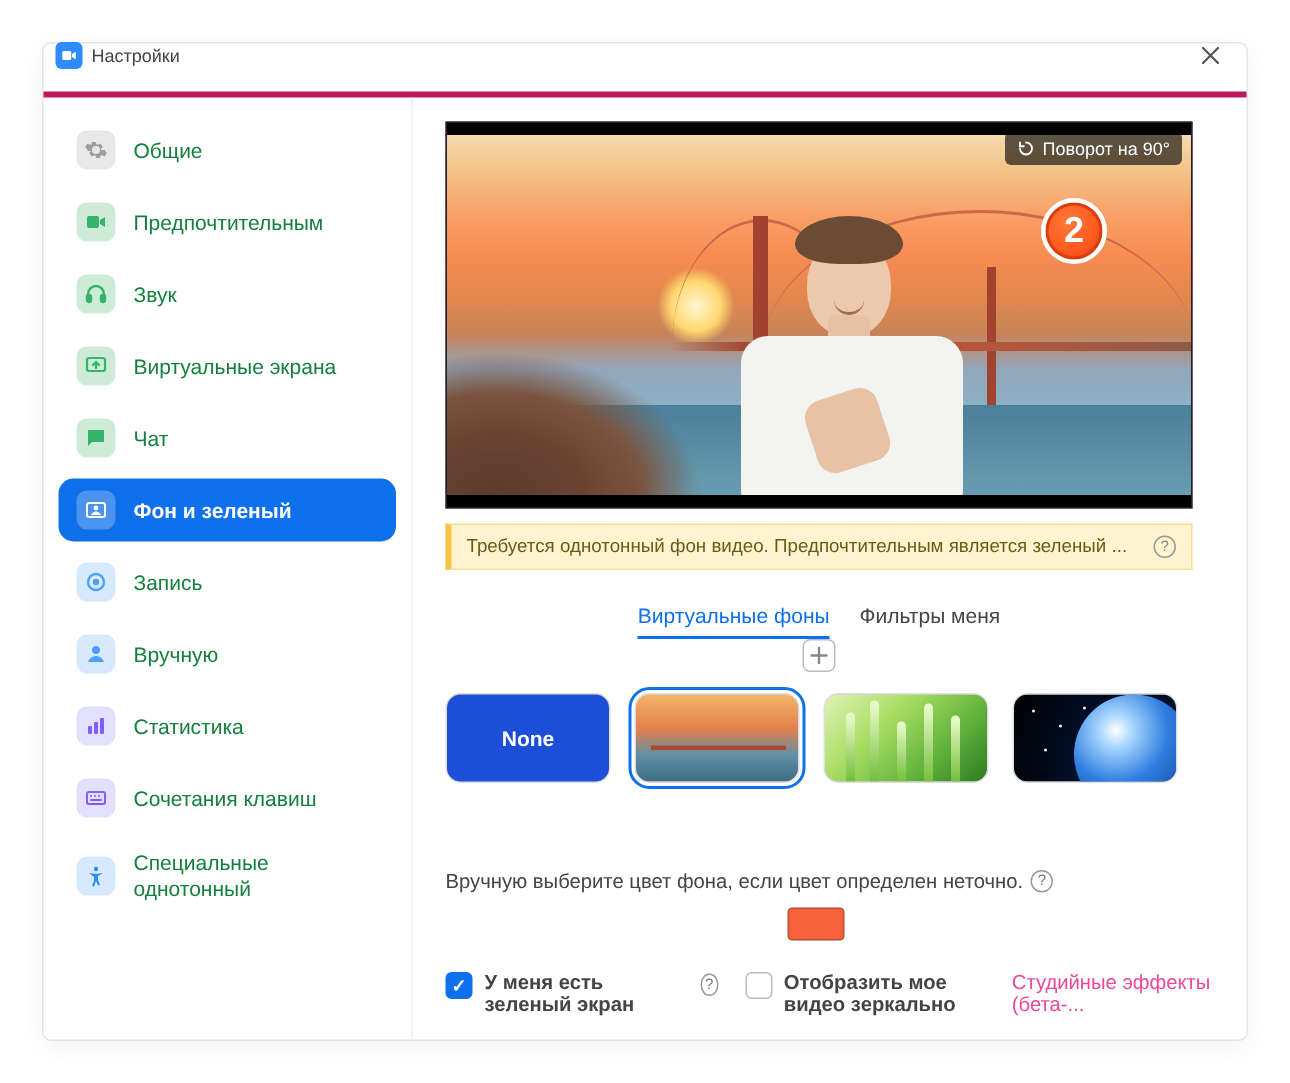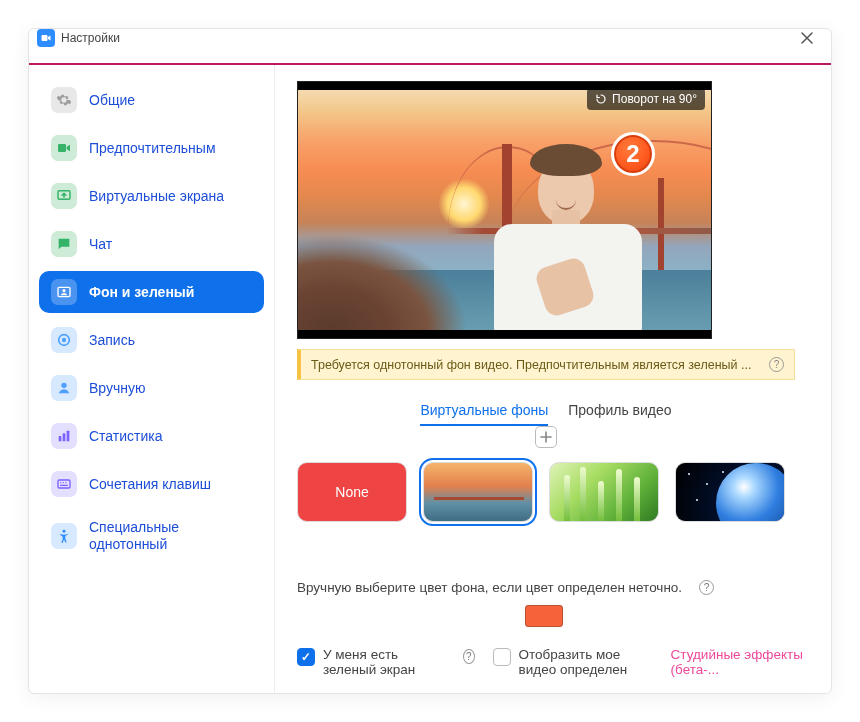--- a/index.html
+++ b/index.html
@@ -21,21 +21,21 @@
     box-shadow: 0 4px 20px rgba(0,0,0,0.06);
     display: flex;
     flex-direction: column;
   }
   .titlebar {
     height: 36px;
     display: flex;
     align-items: center;
     justify-content: space-between;
     padding: 0 10px 16px 8px;
-    border-bottom: 2px solid #be185d;
+    border-bottom: 4px solid #be185d;
   }
   .titlebar .left { display: flex; align-items: center; gap: 6px; }
   .app-icon {
     width: 18px; height: 18px; border-radius: 4px; background: #2d8cff;
     display: inline-flex; align-items: center; justify-content: center;
   }
   .app-icon svg { display: block; }
   .title-text { font-size: 12px; color: #444; }
   .close-btn {
     width: 28px; height: 28px; display: flex; align-items: center; justify-content: center;
@@ -50,21 +50,21 @@
   .sidebar {
     width: 246px;
     border-right: 1px solid #eee;
     padding: 14px 10px;
   }
   .side-item {
     display: flex; align-items: center;
     padding: 8px 12px;
     border-radius: 10px;
     margin-bottom: 6px;
-    font-size: 14px; color: #1d4ed8;
+    font-size: 14px; color: #15803d;
     cursor: pointer;
   }
   .side-item .ico {
     width: 26px; height: 26px; border-radius: 7px;
     display: inline-flex; align-items: center; justify-content: center;
     margin-right: 12px;
     flex-shrink: 0;
   }
   .side-item.active { background: #0e71eb; color: #fff; font-weight: 600; }
   .side-item.active .ico { background: rgba(255,255,255,0.25); }
@@ -79,21 +79,21 @@
 
   .main {
     flex: 1;
     padding: 16px 22px 16px 22px;
     display: flex;
     flex-direction: column;
   }
 
   .preview {
     position: relative;
-    width: 415px; height: 260px;
+    width: 498px; height: 260px;
     border: 1px solid #222;
     background: #701a75;
     overflow: hidden;
     padding-left: 48px;
   }
   .preview .sky {
     position: absolute; left: 0; top: 8px; right: 0; height: 184px;
     background: linear-gradient(to bottom, #f5dbb0 0%, #f2c688 12%, #f8a169 28%, #f78c52 44%, #e3884e 58%, #c78358 72%, #93a6bb 85%, #8bb3c7 100%);
   }
   .preview .sea {
@@ -187,21 +187,21 @@
   .preview .topbar { top: 0; } .preview .botbar { bottom: 0; }
 
   .warning {
     width: 498px;
     margin-top: 10px;
     background: #fff4cf;
     border: 1px solid #f2df9c;
     border-left: 4px solid #f6c445;
     padding: 7px 10px;
     font-size: 12.5px; color: #6b5a17;
-    display: flex; align-items: center; justify-content: space-between;
+    display: flex; justify-content: space-between;
   }
   .warning .help { color: #888; }
 
   .tabs {
     display: flex; align-items: center;
     margin-top: 22px; font-size: 14px;
     width: 498px;
     justify-content: space-between;
     flex-direction: column;
   }
@@ -213,52 +213,52 @@
     display: flex; align-items: center; justify-content: center; color: #888; cursor: pointer;
   }
 
   .thumbs { display: flex; gap: 16px; margin-top: 14px; }
   .thumb {
     width: 110px; height: 60px; border-radius: 10px; overflow: hidden;
     background: #ccc; position: relative; cursor: pointer;
     border: 1px solid #ddd;
   }
   .thumb.none {
-    background: #ef4444; color: #fff; display: flex; align-items: center; justify-content: center;
-    font-size: 14px; font-weight: 400;
+    background: #1d4ed8; color: #fff; display: flex; align-items: center; justify-content: center;
+    font-size: 14px; font-weight: 700;
   }
   .thumb.selected { outline: 2px solid #0e71eb; outline-offset: 2px; }
   .thumb .mini-sky { position:absolute; inset:0; background: linear-gradient(to bottom,#f5b46a 0%, #e2804d 40%, #5e90a6 70%, #3f6d83 100%); }
   .thumb .mini-bridge { position:absolute; left:10px; right:8px; top:34px; height:3px; background:#a84a32; }
   .thumb .grass { position:absolute; inset:0; background: linear-gradient(135deg,#dff3b8 0%, #a8dd63 35%, #5fb13a 70%, #2f7a22 100%); }
   .thumb .blade { position:absolute; bottom:0; width:6px; background:linear-gradient(#eefccf,#74bf3c); border-radius:3px 3px 0 0; }
   .thumb .space { position:absolute; inset:0; background: radial-gradient(circle at 78% 78%, #6fb6ff 0%, #1a6de0 14%, #02102e 40%, #000 100%); }
   .thumb .earth-high { position:absolute; right:-12px; bottom:-22px; width:80px; height:80px; border-radius:50%; background: radial-gradient(circle at 35% 30%, #ffffff 0%, #a9d8ff 14%, #2f7ee0 45%, #08317a 100%); }
   .thumb .star { position:absolute; width:2px; height:2px; background:#eaf4ff; border-radius:50%; }
 
   .bottom {
     margin-top: 58px;
     font-size: 13.5px; color: #444;
   }
-  .bottom .row { display: flex; align-items: center; gap: 17px; }
+  .bottom .row { display: flex; align-items: center; gap: 5px; }
   .help-circle {
     width: 15px; height: 15px; border: 1px solid #999; border-radius: 50%;
     display: inline-flex; align-items: center; justify-content: center;
     font-size: 10px; color: #777; cursor: pointer;
   }
   .color-swatch {
     width: 38px; height: 22px; border: 1px solid #b94f2e; background: #f6623a;
     border-radius: 3px; margin: 10px 0 0 228px; cursor: pointer;
   }
 
   .checks {
     display: flex; align-items: flex-start; gap: 18px; margin-top: 20px;
     font-size: 13.5px;
   }
-  .check { display: flex; align-items: flex-start; gap: 8px; max-width: 160px; }
+  .check { display: flex; align-items: flex-start; gap: 8px; max-width: 160px; font-weight: bold; }
   .cbox {
     width: 18px; height: 18px; border-radius: 4px; border: 1.5px solid #bbb;
     display: inline-flex; align-items: center; justify-content: center; flex-shrink: 0;
     cursor: pointer; margin-top: 1px;
   }
   .cbox.checked { background: #0e71eb; border-color: #0e71eb; color: #fff; }
   .cbox.checked::after { content: "✓"; font-size: 12px; font-weight: 700; }
   .link { color: #ec4899; cursor: pointer; }
 </style>
 </head>
@@ -293,20 +293,30 @@
         <span class="label">Общие</span>
       </div>
       <div class="side-item">
         <span class="ico ico-green">
           <svg width="16" height="16" viewBox="0 0 24 24" fill="currentColor">
               <rect x="3" y="6" width="12" height="12" rx="2"></rect>
               <path d="M16 10l5-3v10l-5-3z"></path>
             </svg>
         </span>
         <span class="label">Предпочтительным</span>
+      </div>
+      <div class="side-item">
+        <span class="ico ico-green">
+          <svg width="16" height="16" viewBox="0 0 24 24" fill="none" stroke="currentColor" stroke-width="2.4">
+              <path d="M4 14v-2a8 8 0 0116 0v2"></path>
+              <rect x="3" y="13" width="4" height="7" rx="2" fill="currentColor"></rect>
+              <rect x="17" y="13" width="4" height="7" rx="2" fill="currentColor"></rect>
+            </svg>
+        </span>
+        <span class="label">Звук</span>
       </div>
       <div class="side-item">
         <span class="ico ico-green">
           <svg width="16" height="16" viewBox="0 0 24 24" fill="none" stroke="currentColor" stroke-width="2.2">
               <rect x="3" y="4" width="18" height="13" rx="2"></rect>
               <path d="M12 14V8m0 0l-3 3m3-3l3 3" stroke-linecap="round"></path>
             </svg>
         </span>
         <span class="label">Виртуальные экрана</span>
       </div>
@@ -409,21 +419,21 @@
       </div>
 
       <div class="warning">
         <span>Требуется однотонный фон видео. Предпочтительным является зеленый ...</span>
         <span class="help-circle help">?</span>
       </div>
 
       <div class="tabs">
         <div class="tabgroup">
           <div class="tab active">Виртуальные фоны</div>
-          <div class="tab">Профиль видео</div>
+          <div class="tab">Фильтры меня</div>
         </div>
         <div class="add-btn">
           <svg width="12" height="12" viewBox="0 0 12 12">
               <path d="M6 1v10M1 6h10" stroke="#888" stroke-width="1.6" stroke-linecap="round"></path>
             </svg>
         </div>
       </div>
 
       <div class="thumbs">
         <div class="thumb none">
@@ -459,20 +469,20 @@
         <div class="color-swatch"></div>
 
         <div class="checks">
           <div class="check">
             <span class="cbox checked"></span>
             <span>У меня есть зеленый экран</span>
           </div>
           <span class="help-circle" style="margin-top:2px">?</span>
           <div class="check">
             <span class="cbox"></span>
-            <span>Отобразить мое видео определен</span>
+            <span>Отобразить мое видео зеркально</span>
           </div>
           <span class="link">Студийные эффекты (бета-...</span>
         </div>
       </div>
     </div>
   </div>
 </div>
 
 </body></html>

